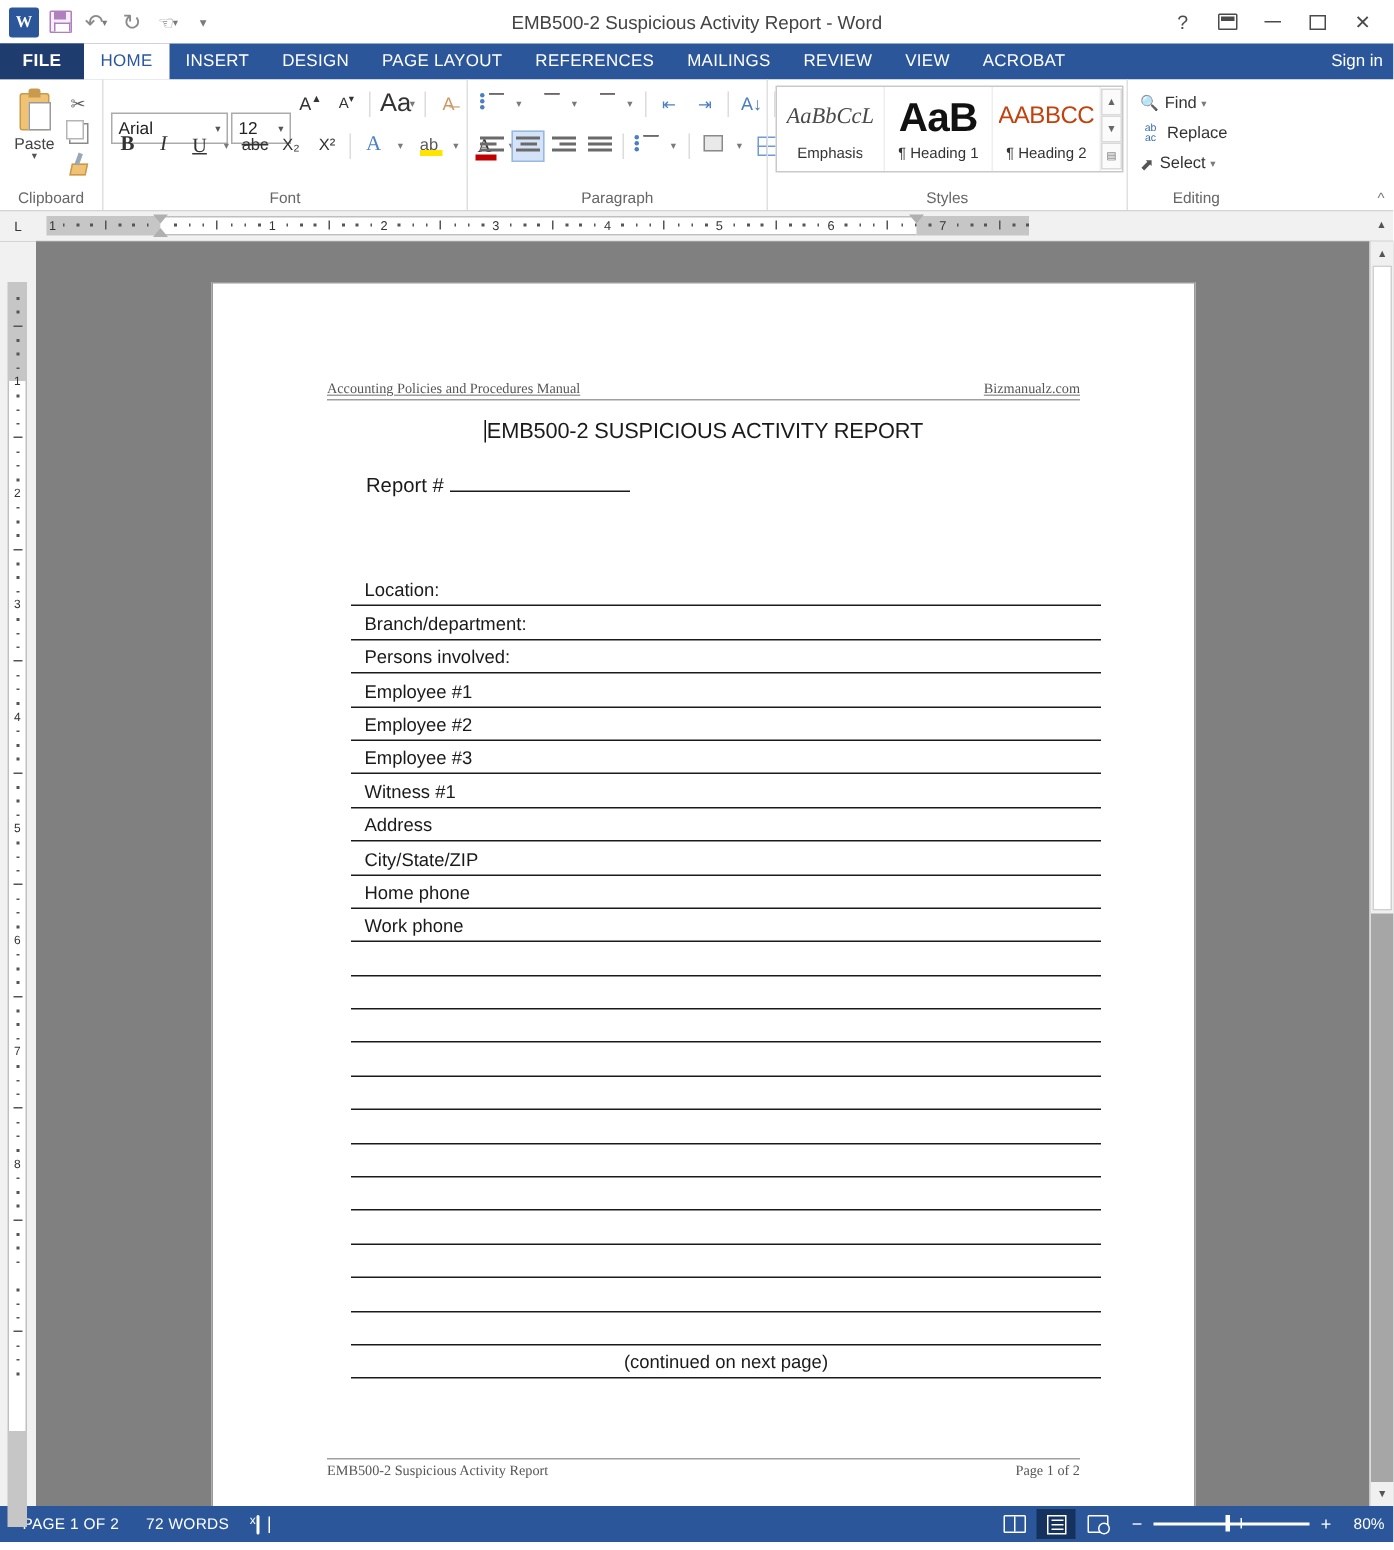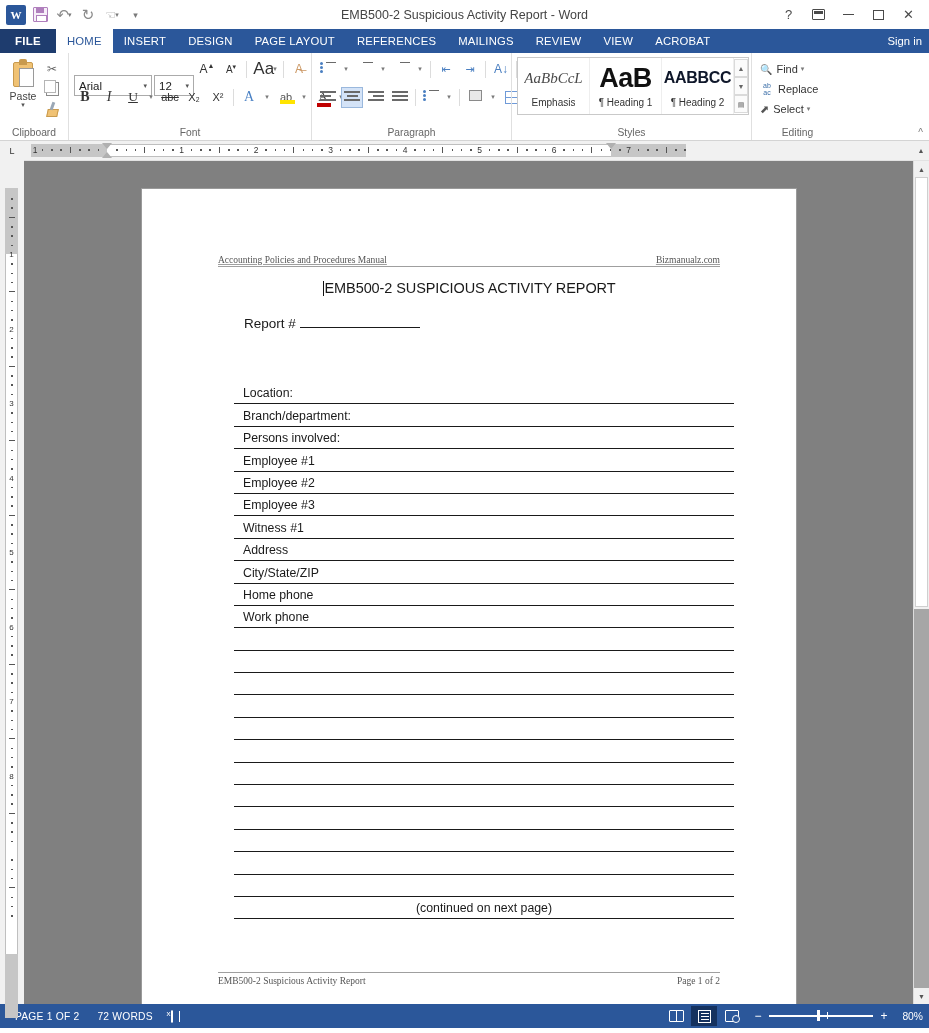--- a/index.html
+++ b/index.html
@@ -144,21 +144,21 @@
   .stylesg { width:240px; }
   .stylebox { display:flex; border:1px solid #c9c9c9; height:58px; background:#fff; }
   .scell {
     width:72px; border-right:1px solid #eee;
     display:flex;flex-direction:column;align-items:center;justify-content:center;
   }
   .spreview{ height:34px;display:flex;align-items:center;justify-content:center;overflow:hidden;white-space:nowrap;}
   .sname{ font-size:10px;color:#333;height:16px;line-height:16px;white-space:nowrap;overflow:hidden;}
   .sp-emph{font-family:"Liberation Serif",serif;font-style:italic;font-size:15px;color:#4a4a4a;}
   .sp-h1{font-size:27px;font-weight:bold;color:#111;font-family:"Liberation Sans",sans-serif;letter-spacing:-.5px;}
-  .sp-h2{font-size:16px;font-weight:bold;color:#0f172a;letter-spacing:-.3px;}
+  .sp-h2{font-size:16px;font-weight:normal;color:#c2410c;letter-spacing:-.3px;}
   .sscroll{ width:14px;display:flex;flex-direction:column;justify-content:space-between;padding:1px 0;}
   .sscroll div{font-size:7px;color:#666;text-align:center;height:18px;line-height:18px;border:1px solid #dadada;background:#fbfbfb;}
 
   
   .editg { width:92px; }
   .ed-item{display:flex;align-items:center;gap:4px;height:20px;font-size:11px;color:#333;padding-left:3px;}
   .binoc{font-size:10px;color:#3b6ea8;}
   .abc-ic{font-size:7px;color:#3b6ea8;line-height:7px;text-align:center;width:14px;}
   .cursor-ic{font-size:11px;color:#555;}
   .ribbon-collapse{position:absolute;right:6px;bottom:2px;font-size:10px;color:#777;}

